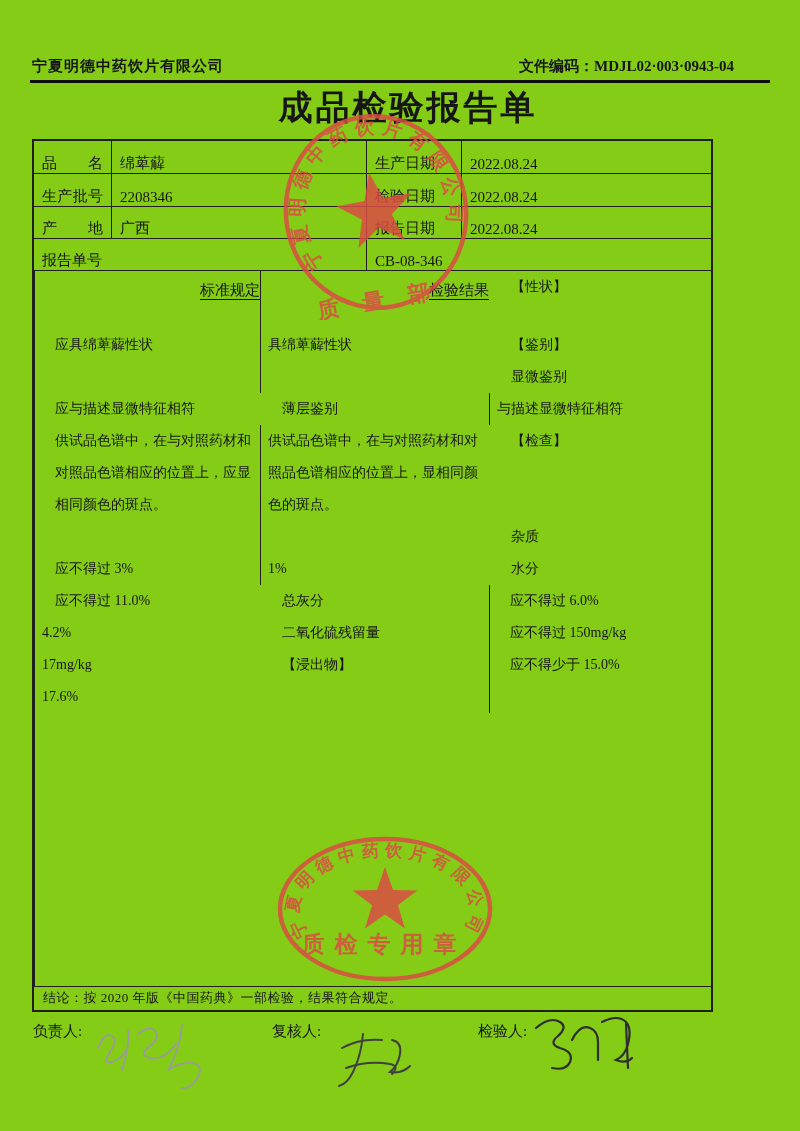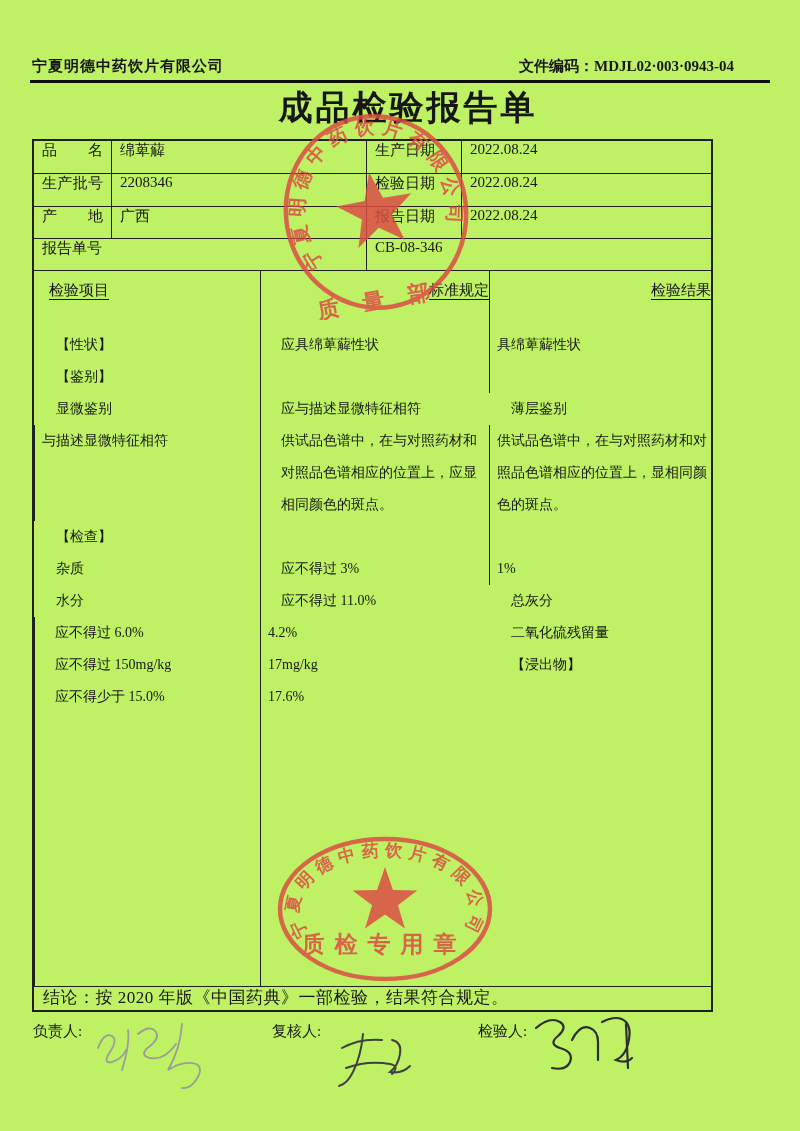--- a/index.html
+++ b/index.html
@@ -1,33 +1,33 @@
 <!DOCTYPE html>
 <html><head>
 <meta charset="utf-8">
 <style>
   * { box-sizing: border-box; margin: 0; padding: 0; }
   html,body { background:#888; }
   .page {
     position: relative; width: 800px; height: 1131px; margin: 0 auto;
-    background: #bef264; color: #161616; overflow: hidden;
+    background: #84cc16; color: #161616; overflow: hidden;
     font-family: "Liberation Serif", "DejaVu Serif", serif;
   }
   .company { position:absolute; left:32px; top:57px; font-size:15px; font-weight:bold; letter-spacing:1px; }
   .doccode { position:absolute; right:66px; top:57px; font-size:15px; font-weight:bold; }
   .rule    { position:absolute; left:30px; top:80px; width:740px; height:2.5px; background:#0d0d0d; }
   .title   { position:absolute; left:8px; top:85px; width:100%; text-align:center;
              font-size:34px; font-weight:bold; letter-spacing:3px; }
 
   .doc-table { position:absolute; left:32px; top:139px; width:681px; height:873px; border:2px solid #1f1f1f; }
 
   
   .info-grid { display:grid; grid-template-columns:77px 255px 95px 1fr;
                grid-template-rows:repeat(4,1fr); height:129px; font-size:15px; }
-  .c  { display:flex; align-items:flex-start; padding:0 8px; border-left:1.5px solid #1f1f1f; border-top:1.5px solid #1f1f1f; overflow:hidden; }
+  .c  { display:flex; align-items:flex-end; padding:0 8px; border-left:1.5px solid #1f1f1f; border-top:1.5px solid #1f1f1f; overflow:hidden; }
   .c > span { display:block; width:100%; white-space:nowrap; }
   .nbl { border-left:none; }
   .nbt { border-top:none; }
   .jl > span { text-align:justify; text-align-last:justify; }
   .sp12 { grid-column:1/3; }
   .sp34 { grid-column:3/5; }
 
   
   .main-grid { display:grid; grid-template-columns:226px 229px 1fr;
                grid-template-rows:58px repeat(10,auto) 1fr;
@@ -36,21 +36,21 @@
   .mh { padding-top:10px; text-align:right; font-size:15px; }
   .mh.first { text-align:left; padding-left:15px; }
   .u  { text-decoration:underline; text-underline-offset:4px; }
   .mc { line-height:32px; word-break:break-all; }
   .c1 { padding-left:22px; }
   .c2 { padding:0 4px 0 20px; }
   .c3 { padding:0 0 0 7px; }
   .fil { min-height:10px; }
 
   .conclusion { border-top:1.5px solid #1f1f1f; height:24px; line-height:22px;
-                padding-left:9px; font-size:17px; letter-spacing:.5px; }
+                padding-left:9px; font-size:13px; letter-spacing:.5px; }
 
   .sig-label { position:absolute; top:1022px; font-size:15px; }
   .sig-svg   { position:absolute; left:0; top:1008px; width:800px; height:100px; }
 
   .stamp { position:absolute; opacity:.84; }
   .stamp text { font-family:"Liberation Serif","DejaVu Serif",serif; font-weight:bold; }
 </style>
 </head>
 <body>
 
@@ -105,21 +105,20 @@
 
       <div class="c nbl sp12">
           <span>报告单号</span>
         </div>
       <div class="c sp34">
           <span>CB-08-346</span>
         </div>
     </div>
 
     <div class="main-grid">
-      <div class="mh first"><span class="u">检验项目</span></div>
       <div class="mh bl"><span class="u">标准规定</span></div>
       <div class="mh bl"><span class="u">检验结果</span></div>
 
       <div class="mc c1">【性状】</div>
       <div class="mc c2 bl">应具绵萆薢性状</div>
       <div class="mc c3 bl">具绵萆薢性状</div>
 
       <div class="mc c1">【鉴别】</div>
       <div class="mc c2 bl"></div>
       <div class="mc c3 bl"></div>

